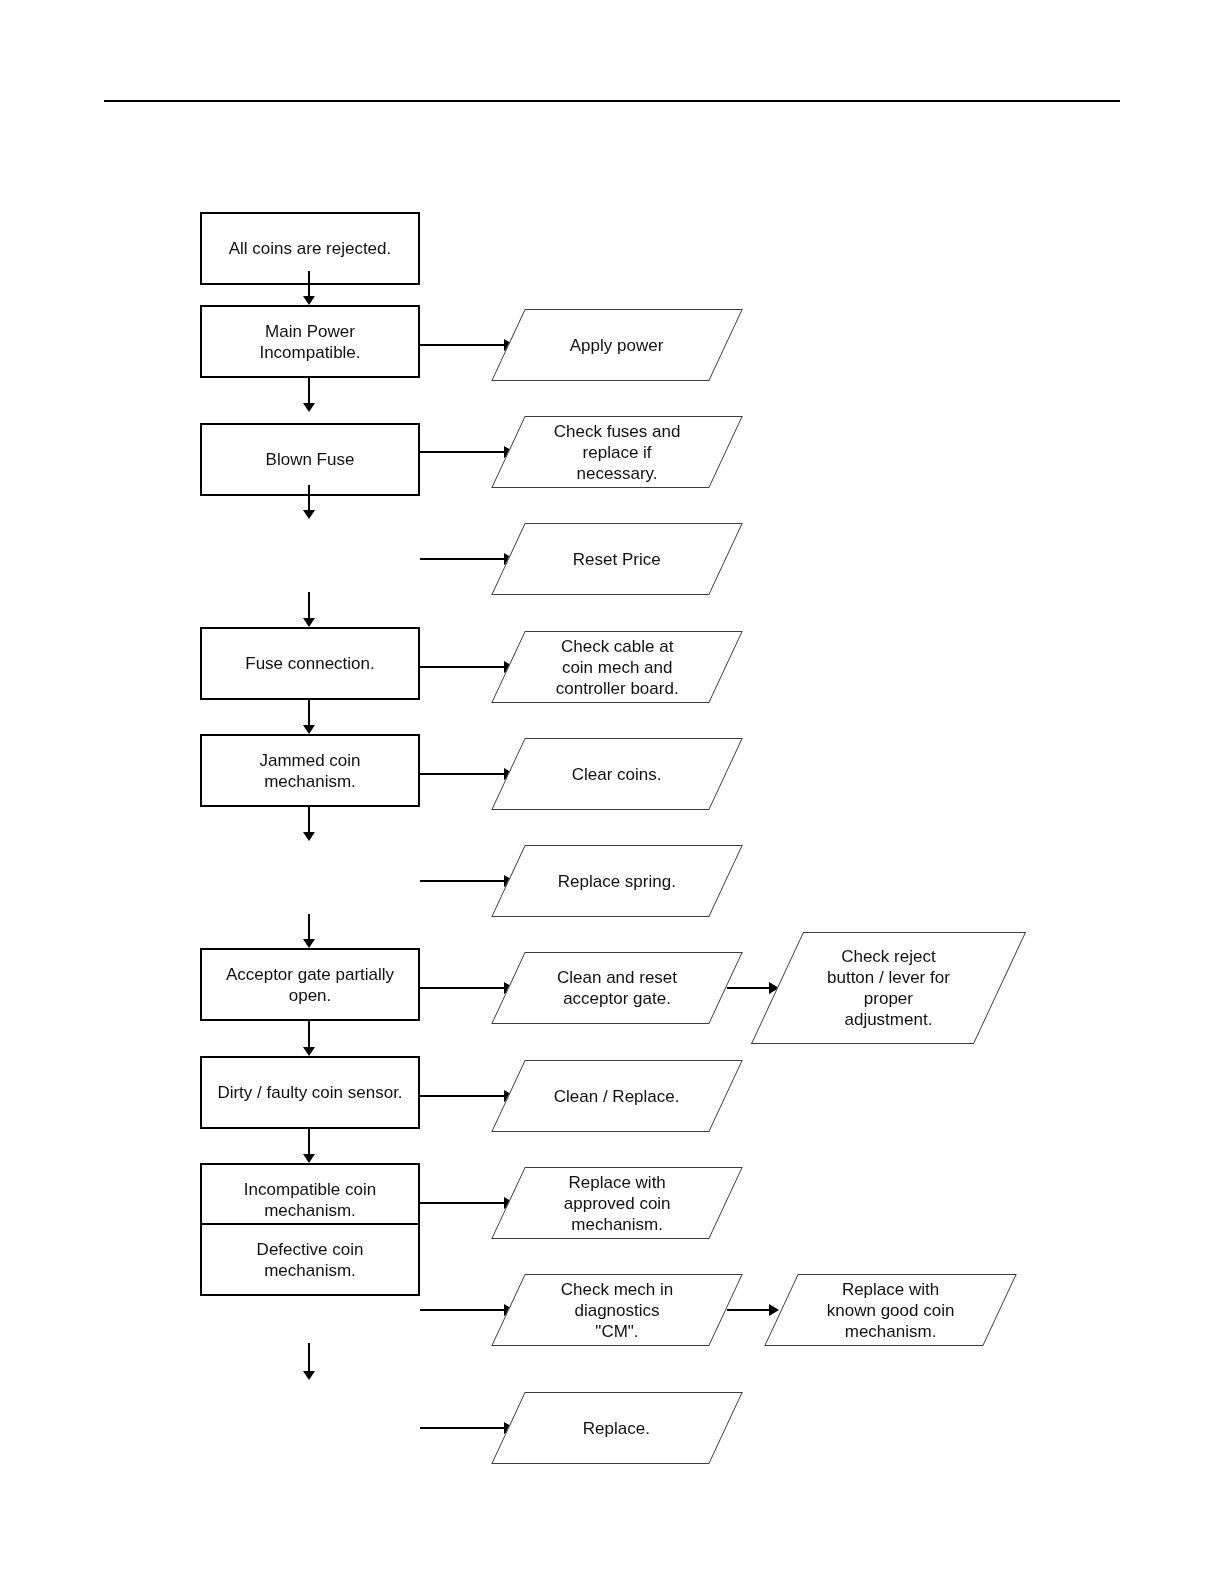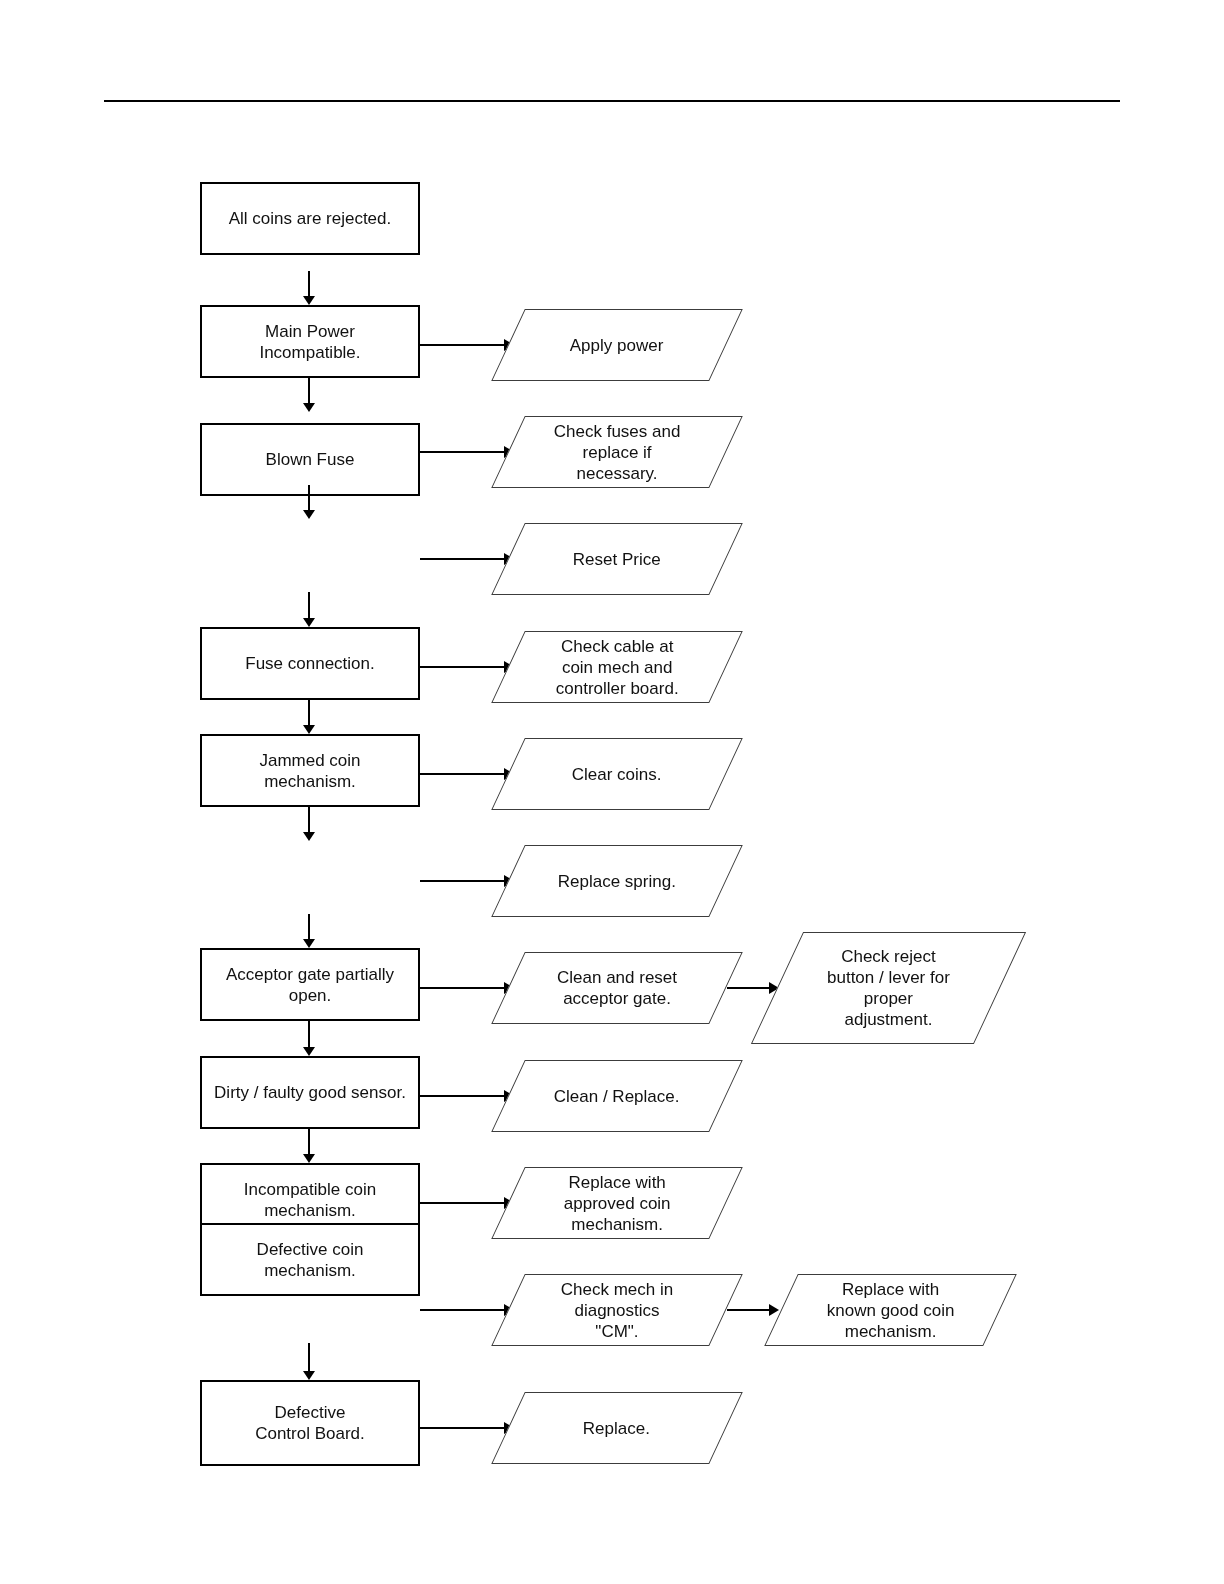--- a/index.html
+++ b/index.html
@@ -100,21 +100,21 @@
   .hline.l2 { left: 727px; width: 42px; }
   .hhead.l2 { left: 769px; }
 </style>
 </head>
 <body>
 
 <div class="page">
 
   <div class="top-rule"></div>
 
-  <div class="box" style="top:182px">
+  <div class="box" style="top:212px">
     <span class="btext">All coins are rejected.</span>
   </div>
 
   <div class="vline" style="top:271px;height:25px"></div>
   <div class="vhead" style="top:296px"></div>
 
   <div class="box" style="top:305px">
     <span class="btext">Main Power
 Incompatible.</span>
   </div>
@@ -202,21 +202,21 @@
     <span class="t">Check reject
 button / lever for
 proper
 adjustment.</span>
   </div>
 
   <div class="vline" style="top:1021px;height:26px"></div>
   <div class="vhead" style="top:1047px"></div>
 
   <div class="box" style="top:1056px">
-    <span class="btext">Dirty / faulty good sensor.</span>
+    <span class="btext">Dirty / faulty coin sensor.</span>
   </div>
   <div class="hline" style="top:1095px"></div>
   <div class="hhead" style="top:1090px"></div>
   <div class="para" style="top:1060px">
     <span class="t">Clean / Replace.</span>
   </div>
 
   <div class="vline" style="top:1129px;height:25px"></div>
   <div class="vhead" style="top:1154px"></div>
 
@@ -250,23 +250,19 @@
   <div class="hhead l2" style="top:1304px"></div>
   <div class="para" style="top:1274px;left:781px;width:219px">
     <span class="t">Replace with
 known good coin
 mechanism.</span>
   </div>
 
   <div class="vline" style="top:1343px;height:28px"></div>
   <div class="vhead" style="top:1371px"></div>
 
-  <div class="box tall" style="top:1380px">
-    <span class="btext">Defective
-Control Board.</span>
-  </div>
   <div class="hline" style="top:1427px"></div>
   <div class="hhead" style="top:1422px"></div>
   <div class="para" style="top:1392px">
     <span class="t">Replace.</span>
   </div>
 
 </div>
 
 </body></html>

